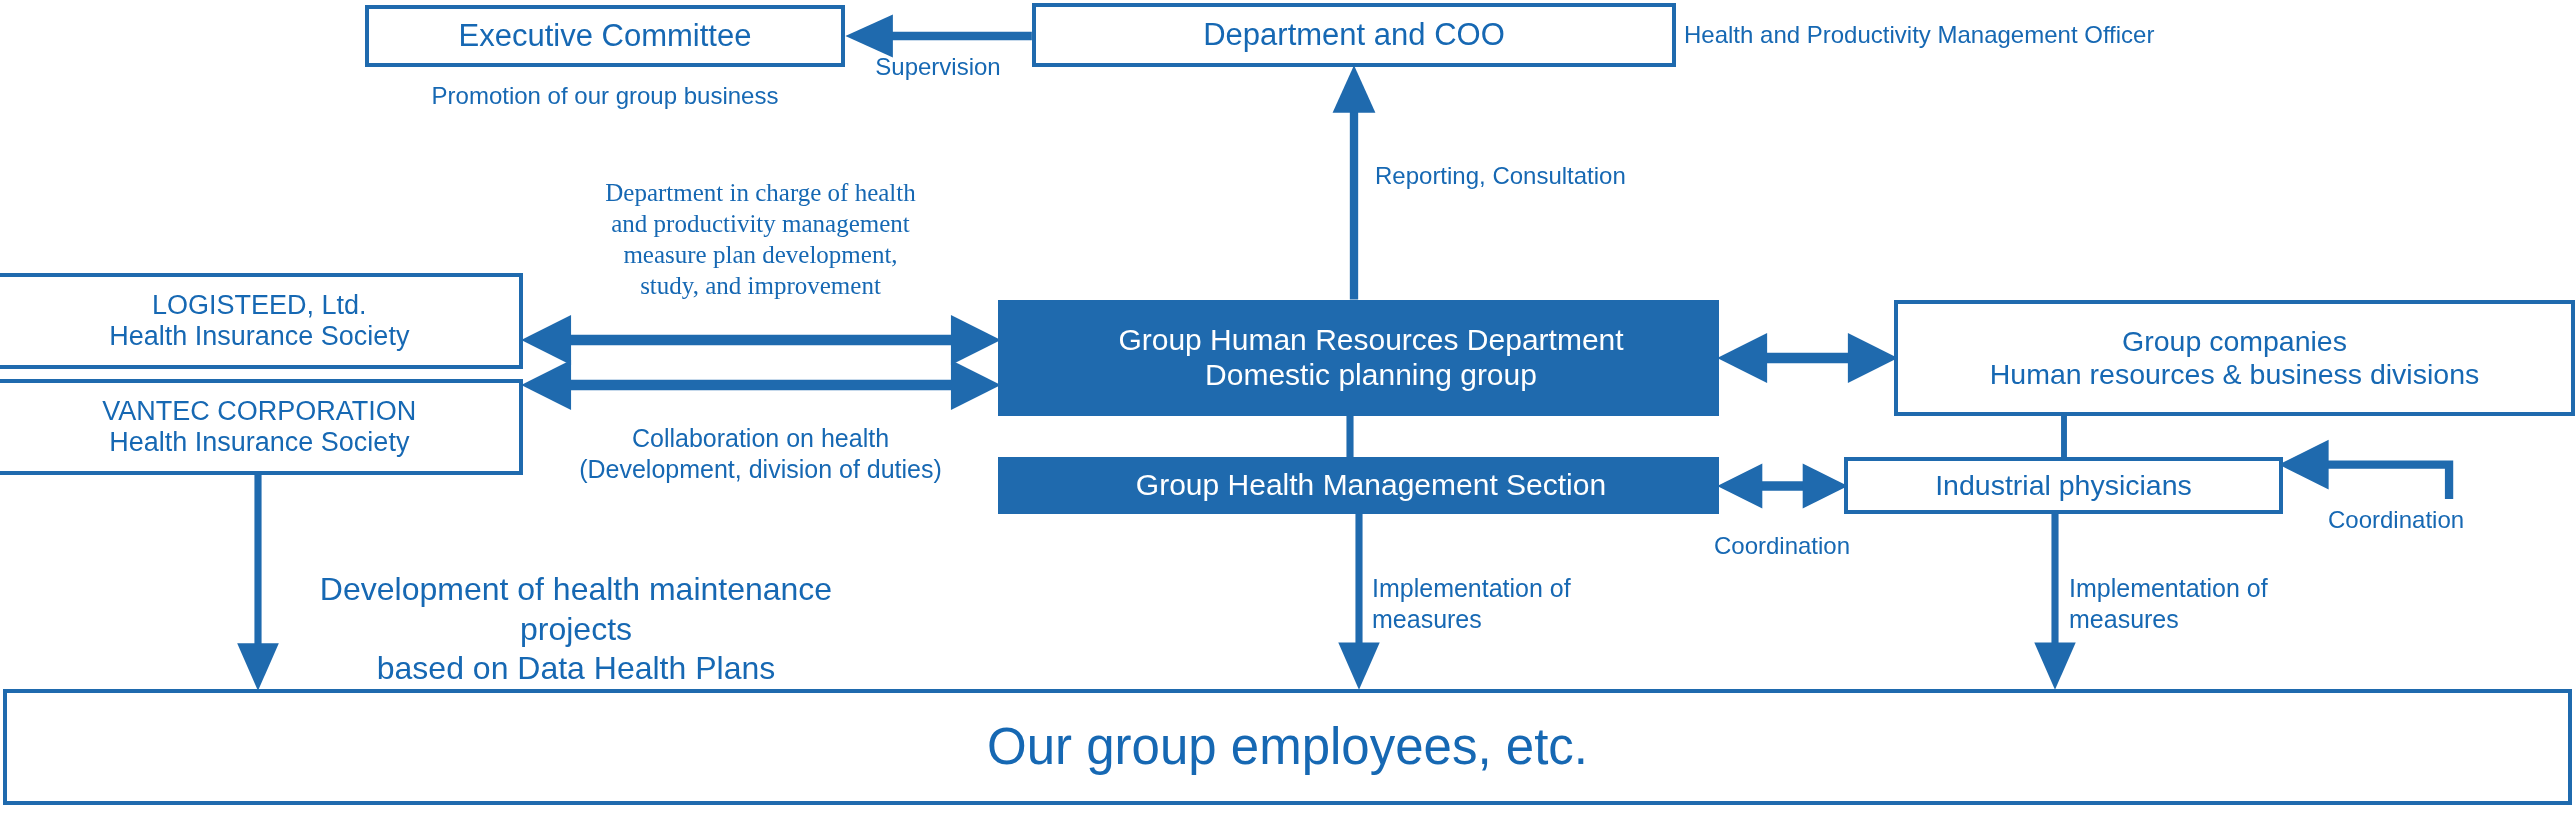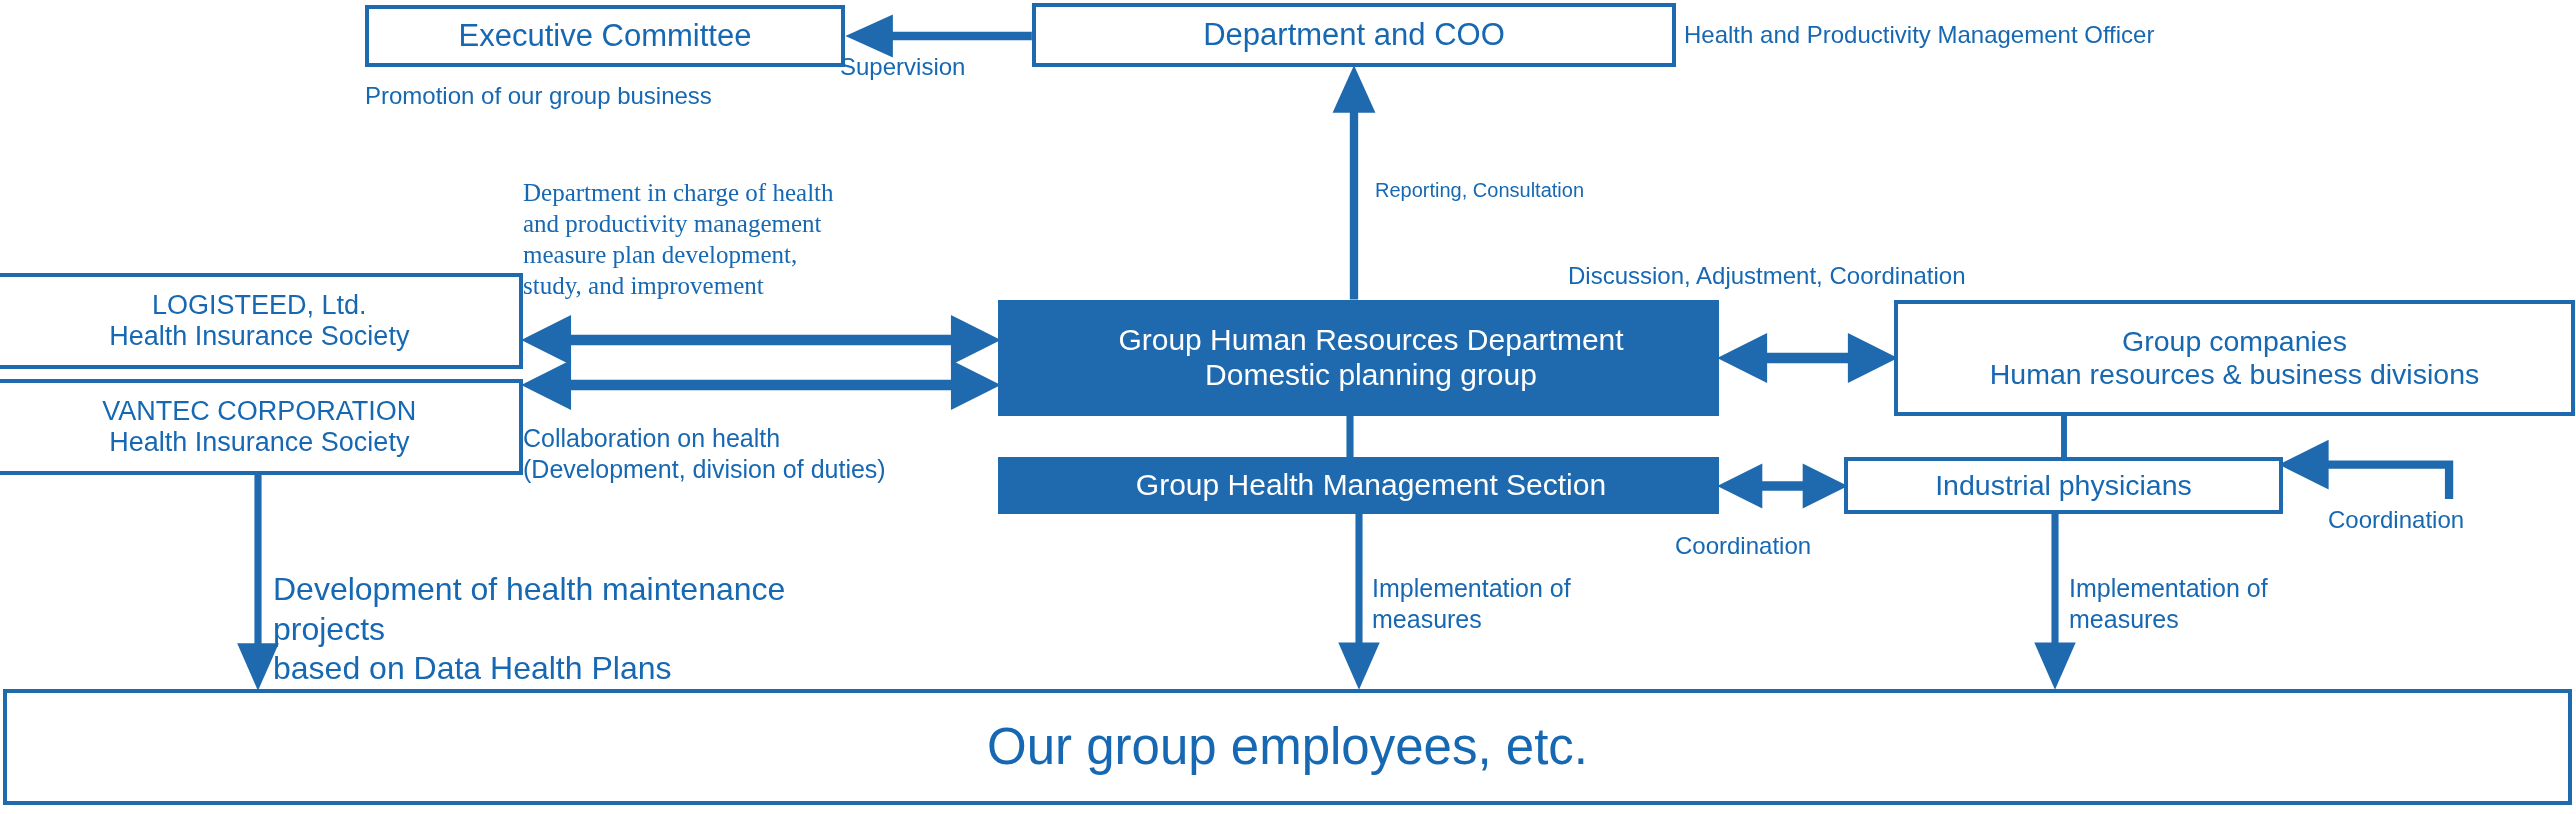--- a/index.html
+++ b/index.html
@@ -31,21 +31,21 @@
   }
   .box.filled {
     background: #1F6AAE;
     border-color: #1F6AAE;
     color: #ffffff;
     padding-left: 25px;
   }
   .lbl {
     position: absolute;
     color: #1668B3;
-    text-align: left;
+    text-align: center;
     line-height: 1.24;
     white-space: pre-line;
   }
   .arrow { position: absolute; }
   svg { display: block; overflow: visible; }
   .ln { stroke: #1F6AAE; fill: none; }
   .hd { fill: #1F6AAE; }
 </style>
 </head>
 <body>
@@ -71,21 +71,21 @@
     </svg>
   </div>
   <div class="lbl" style="left:840px; top:52px; width:196px; font-size:24px;">Supervision</div>
 
   <div class="arrow" style="left:1336px; top:64px;">
     <svg width="36" height="238" viewBox="0 0 60 400">
       <line class="ln" x1="30" y1="396" x2="30" y2="78" stroke-width="14"></line>
       <polygon class="hd" points="30,2 -6,82 66,82"></polygon>
     </svg>
   </div>
-  <div class="lbl" style="left:1375px; top:178px; width:416px; font-size:20px; text-align:left;">Reporting, Consultation</div>
+  <div class="lbl" style="left:1375px; top:161px; width:416px; font-size:24px; text-align:left;">Reporting, Consultation</div>
 
   <div class="box" style="left:-4.2px; top:273px; width:527px; height:96px; font-size:27px;">
     <span>LOGISTEED, Ltd.</span>
     <span>Health Insurance Society</span>
   </div>
 
   <div class="box" style="left:-4.2px; top:379px; width:527px; height:96px; font-size:27px;">
     <span>VANTEC CORPORATION</span>
     <span>Health Insurance Society</span>
   </div>
@@ -149,21 +149,20 @@
 
   <div class="box" style="left:1894px; top:300px; width:681px; height:116px; font-size:28.5px;">
     <span>Group companies</span>
     <span>Human resources &amp; business divisions</span>
   </div>
 
   <div class="box" style="left:1844px; top:457px; width:439px; height:57px; font-size:28.5px;">
     <span>Industrial physicians</span>
   </div>
 
-  <div class="lbl" style="left:1568px; top:261px; width:653px; font-size:24px; text-align:left;">Discussion, Adjustment, Coordination</div>
 
   <div class="arrow" style="left:1716px; top:334px;">
     <svg width="183" height="48" viewBox="0 0 308 80">
       <line class="ln" x1="78" y1="40" x2="232" y2="40" stroke-width="18"></line>
       <polygon class="hd" points="2,40 86,-2 86,82"></polygon>
       <polygon class="hd" points="306,40 222,-2 222,82"></polygon>
     </svg>
   </div>
 
   <div class="arrow" style="left:1716px; top:462px;">

